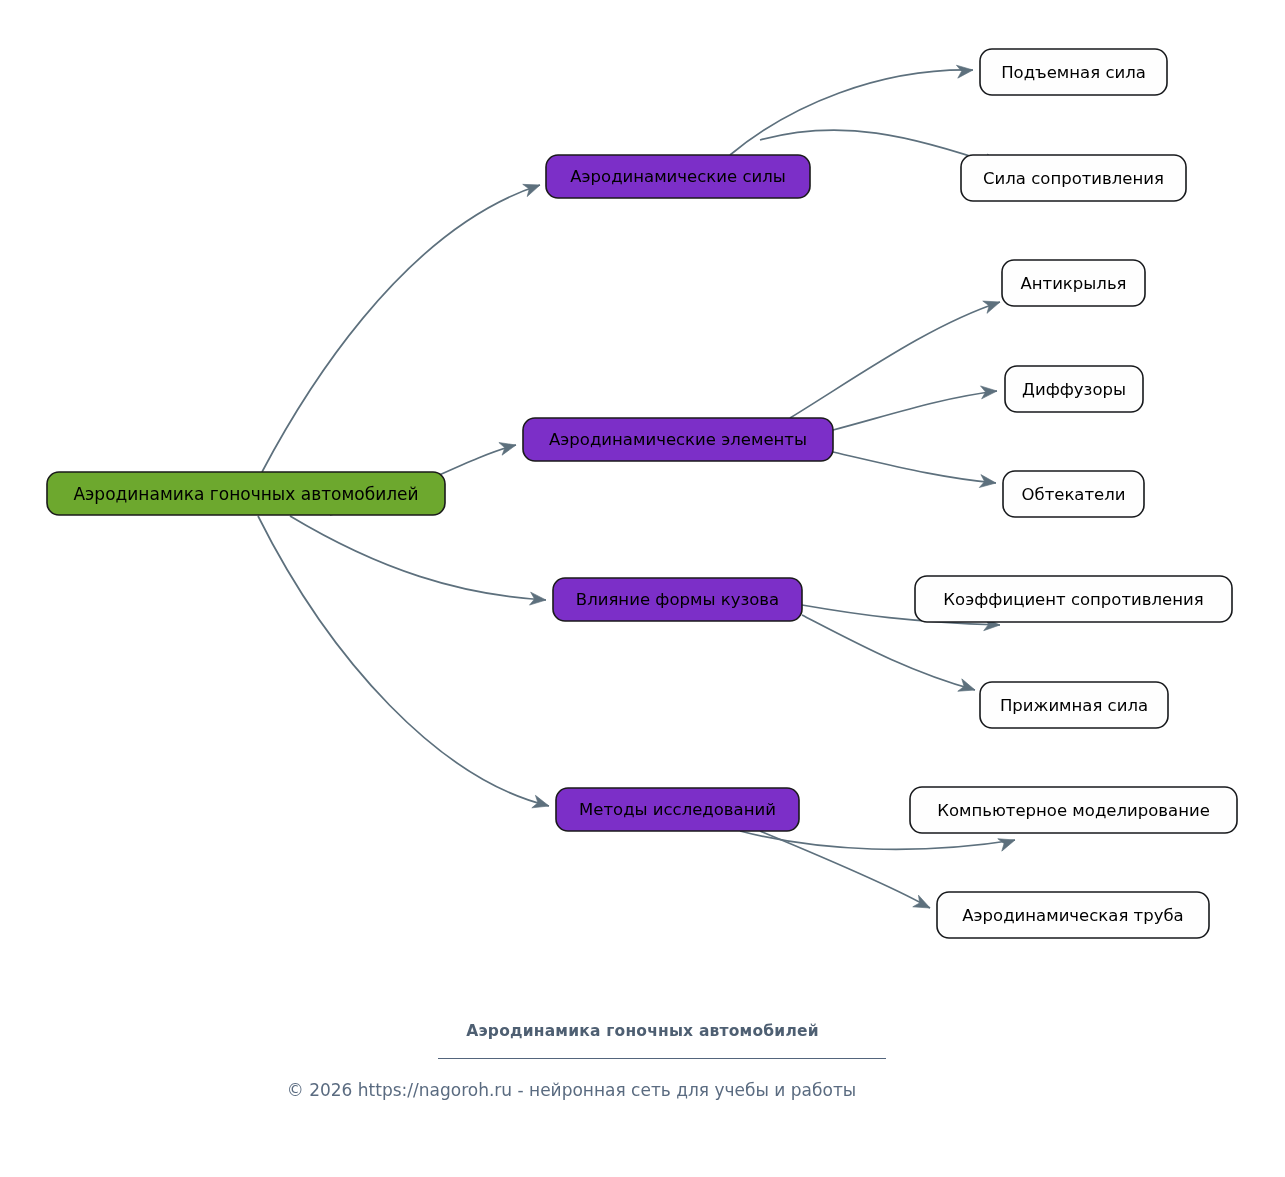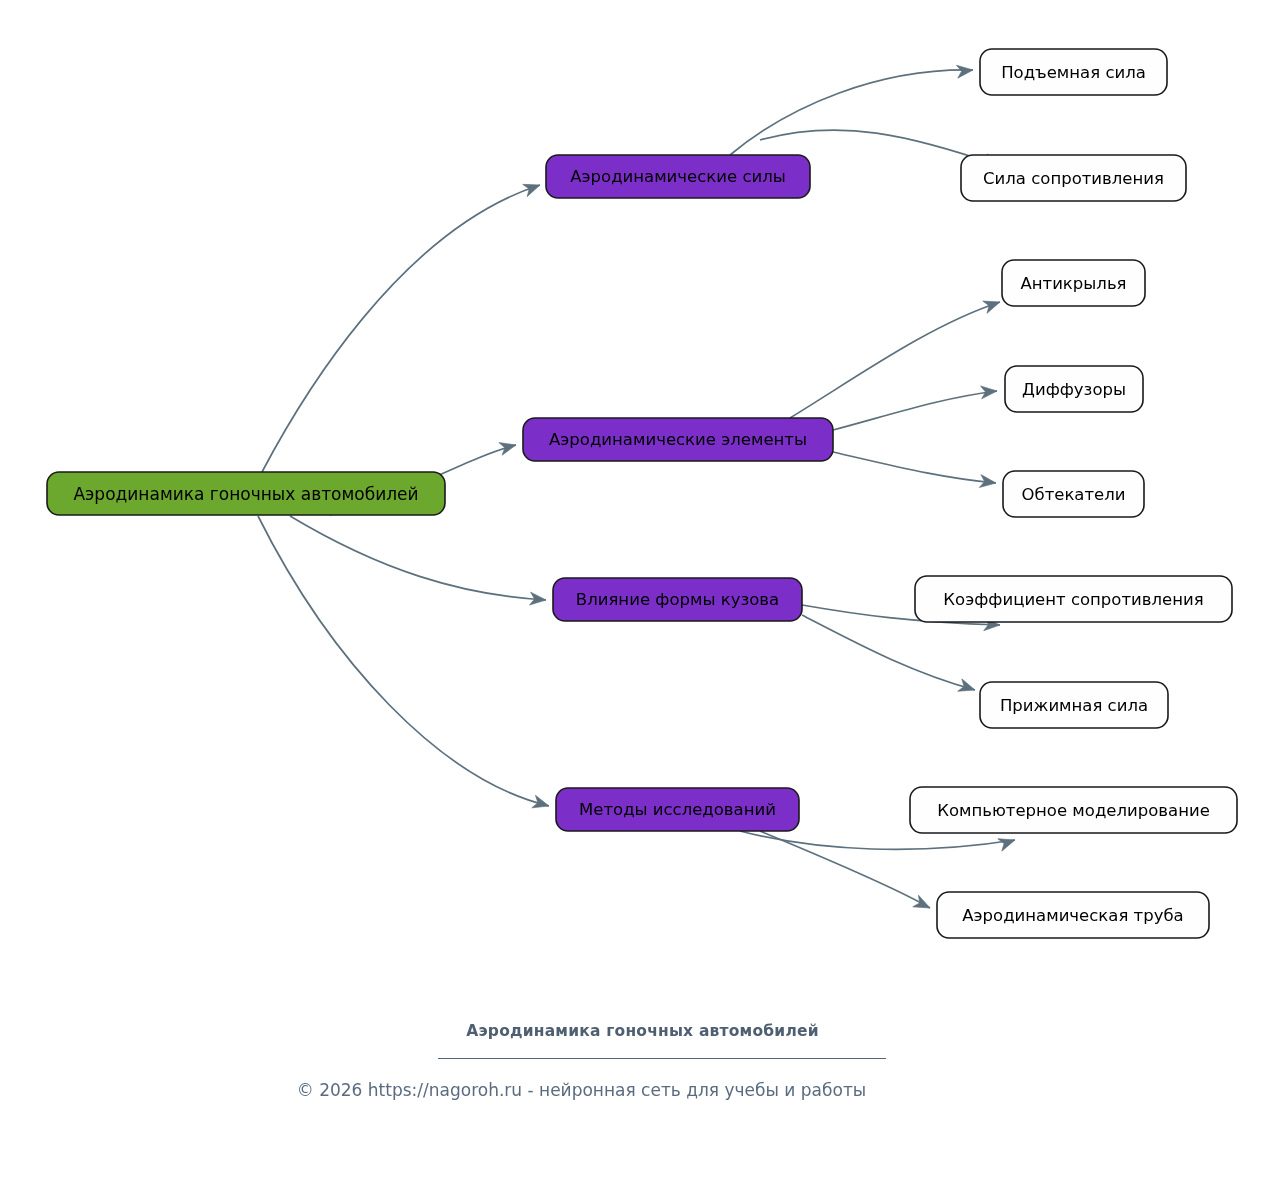--- a/index.html
+++ b/index.html
@@ -79,21 +79,20 @@
   }
   .footer-credit {
     position: absolute;
     top: 1080px;
     left: 0;
     width: 1143px;
     text-align: center;
     font-family: "DejaVu Sans", "Liberation Sans", sans-serif;
     font-size: 17px;
     color: #5a6b80;
-    padding-left: 10px;
   }
 </style>
 </head>
 <body>
 
 <svg id="mindmap-canvas" viewBox="0 0 1285 1177" xmlns="http://www.w3.org/2000/svg">
   <g id="edges-layer">
       <path d="M 262,472 C 300,400 400,230 540,185" class="edge-path"></path>
       <path d="M 330,515 C 400,500 460,460 516,445" class="edge-path"></path>
       <path d="M 290,516 C 380,570 460,595 546,600" class="edge-path"></path>

